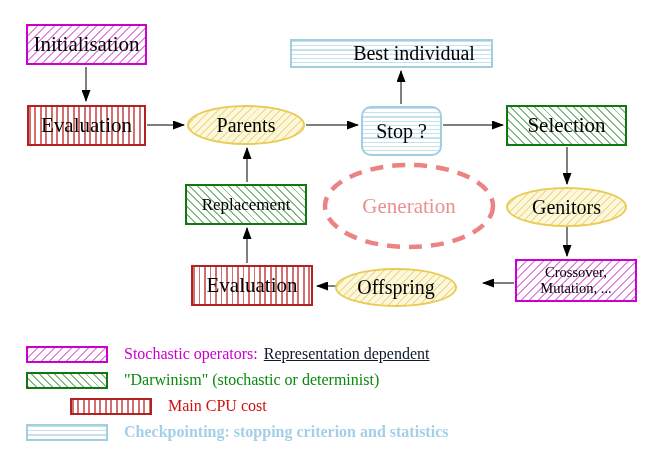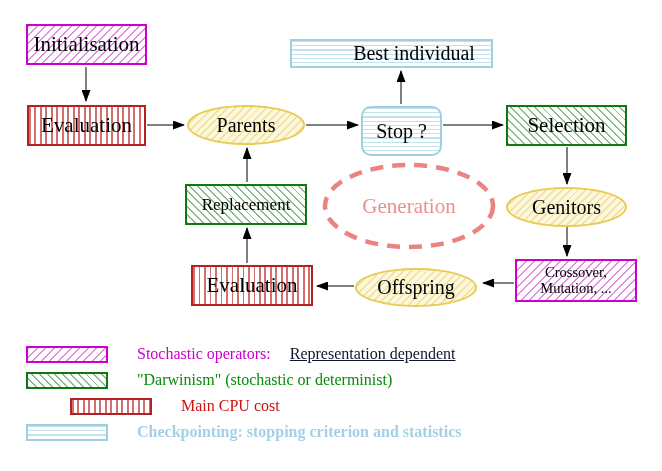--- a/index.html
+++ b/index.html
@@ -51,21 +51,21 @@
 
   
   #n-initialisation   { left: 26px;  top: 24px;  width: 121px; height: 41px; font-size: 21px; }
   #n-evaluation-top   { left: 27px;  top: 105px; width: 119px; height: 41px; font-size: 21px; }
   #n-parents          { left: 187px; top: 105px; width: 118px; height: 40px; font-size: 20px; }
   #n-stop             { left: 361px; top: 106px; width: 81px;  height: 50px; font-size: 20px; border-radius: 10px; }
   #n-best-individual  { left: 290px; top: 39px;  width: 203px; height: 29px; font-size: 20px; padding-left: 45px; }
   #n-selection        { left: 506px; top: 105px; width: 121px; height: 41px; font-size: 21px; }
   #n-genitors         { left: 506px; top: 187px; width: 121px; height: 40px; font-size: 20px; }
   #n-crossover        { left: 515px; top: 259px; width: 122px; height: 43px; font-size: 14.5px; white-space: normal; flex-direction: column; }
-  #n-offspring        { left: 355px; top: 268px; width: 122px; height: 39px; font-size: 20px; }
+  #n-offspring        { left: 335px; top: 268px; width: 122px; height: 39px; font-size: 20px; }
   #n-evaluation-bot   { left: 191px; top: 265px; width: 122px; height: 41px; font-size: 21px; }
   #n-replacement      { left: 185px; top: 184px; width: 122px; height: 41px; font-size: 17px; }
   #n-generation-label {
     position: absolute; left: 325px; top: 194px; width: 168px;
     text-align: center; font-size: 21px; color: #ec8f8f;
   }
 
   
   #arrows {
     position: absolute;
@@ -76,21 +76,20 @@
   }
 
   
   .lg-row {
     position: absolute;
     left: 26px;
     height: 18px;
     display: flex;
     align-items: center;
     font-size: 16px;
-    gap: 13px;
   }
   .lg-swatch {
     box-sizing: border-box;
     width: 82px;
     height: 17px;
     flex: 0 0 82px;
   }
   .lg-text { margin-left: 16px; white-space: nowrap; }
   #lg-row-0 { top: 345px; }
   #lg-row-1 { top: 371px; }

